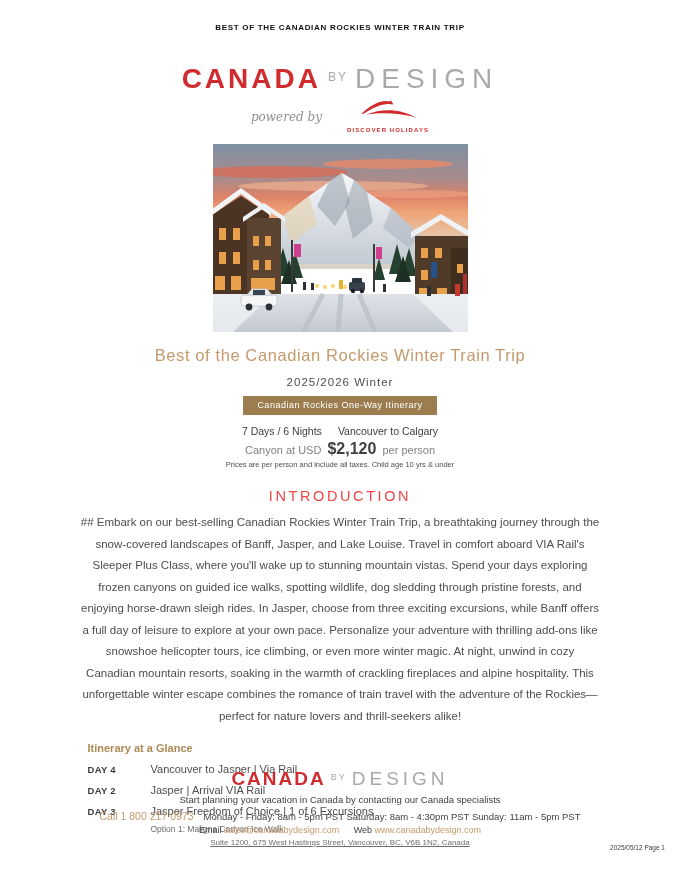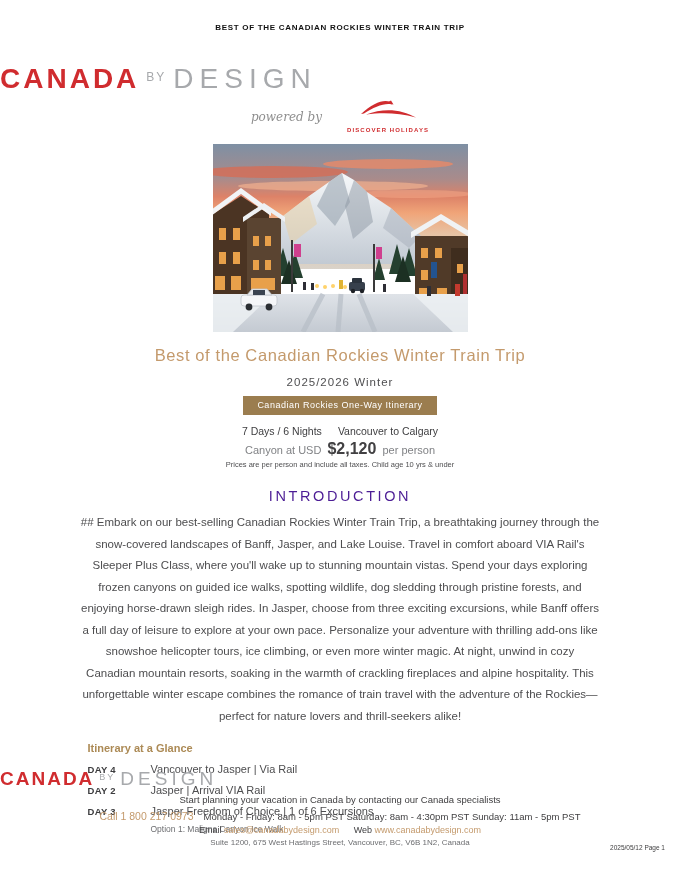--- a/index.html
+++ b/index.html
@@ -18,21 +18,21 @@
   .top-title {
     padding-top: 23px;
     text-align: center;
     font-size: 8px;
     font-weight: bold;
     letter-spacing: 0.7px;
     color: #111111;
   }
 
   
-  .logo-block { text-align: left; margin-top: 33px; line-height: 1; }
+  .logo-block { text-align: center; margin-top: 33px; line-height: 1; }
   .logo-canada { font-size: 28px; font-weight: bold; color: var(--brand-red, #d02c2f); letter-spacing: 3px; }
   .logo-by { font-size: 12px; color: var(--brand-gray, #a7a9ac); letter-spacing: 2px; margin: 0 7px; vertical-align: 7px; }
   .logo-design { font-size: 28px; font-weight: 300; color: var(--brand-gray, #a7a9ac); letter-spacing: 6px; }
 
   .powered-row { margin-top: 5px; display: flex; justify-content: center; align-items: flex-end; gap: 25px; }
   .powered-text { font-family: "DejaVu Serif", serif; font-style: italic; color: #8e8e8e; font-size: 12px; padding-bottom: 9px; }
   .dh-logo { text-align: center; }
   .dh-name { font-size: 6px; color: var(--brand-red, #d02c2f); letter-spacing: 1.1px; margin-top: 1px; font-weight: bold; }
 
   
@@ -51,21 +51,21 @@
     letter-spacing: 0.5px;
     padding: 4px 14px 5px;
   }
   .duration-line { margin-top: 10px; text-align: center; font-size: 10.5px; color: #3e3e40; }
   .duration-line .route { margin-left: 16px; }
   .price-line { margin-top: 3px; text-align: center; color: #808285; font-size: 11px; }
   .price-line .price { font-size: 16px; color: #414042; font-weight: 600; margin: 0 3px; }
   .price-note { margin-top: 2px; text-align: center; font-size: 7.5px; color: #4f4f51; }
 
   
-  .intro-heading { margin-top: 19px; text-align: center; font-size: 14.5px; font-weight: 500; letter-spacing: 2.6px; color: #4c1d95; }
+  .intro-heading { margin-top: 19px; text-align: center; font-size: 14.5px; font-weight: 500; letter-spacing: 2.6px; color: #ef4444; }
   .intro-body {
     width: 520px; margin: 8px auto 0;
     text-align: center;
     font-size: 11.5px; line-height: 1.87;
     color: #4d4d4f;
   }
 
   
   .itinerary { width: 505px; margin: 15px auto 0; text-align: left; }
   .itinerary-heading { font-size: 11px; font-weight: bold; color: var(--heading-gold, #ac8a55); }
@@ -78,21 +78,21 @@
   .footer { position: absolute; left: 0; right: 0; bottom: 33px; text-align: center; }
   .footer .logo-canada { font-size: 19px; letter-spacing: 2px; }
   .footer .logo-by { font-size: 9px; vertical-align: 5px; margin: 0 5px; }
   .footer .logo-design { font-size: 19px; letter-spacing: 4px; }
   .footer-tagline { margin-top: 6px; font-size: 9.5px; color: #414042; }
   .contact-line { margin-top: 5px; font-size: 9.5px; color: #414042; }
   .call-label { color: var(--accent-tan, #c5a26e); font-size: 10.5px; margin-right: 10px; }
   .email-line { margin-top: 3px; font-size: 9px; color: #414042; }
   .email-line a { color: var(--accent-tan, #c5a26e); text-decoration: none; }
   .email-line .web-label { margin-left: 12px; }
-  .footer-address { margin-top: 3px; font-size: 8px; color: #6d6e71; }
+  .footer-address { margin-top: 3px; font-size: 8px; color: #6d6e71; text-decoration: underline; }
   .page-info { position: absolute; right: 15px; bottom: 29px; font-size: 6.5px; color: #414042; }
 </style>
 </head>
 <body>
 
 <div class="page">
 
   <div class="top-title">BEST OF THE CANADIAN ROCKIES WINTER TRAIN TRIP</div>
 
   <div class="logo-block">

